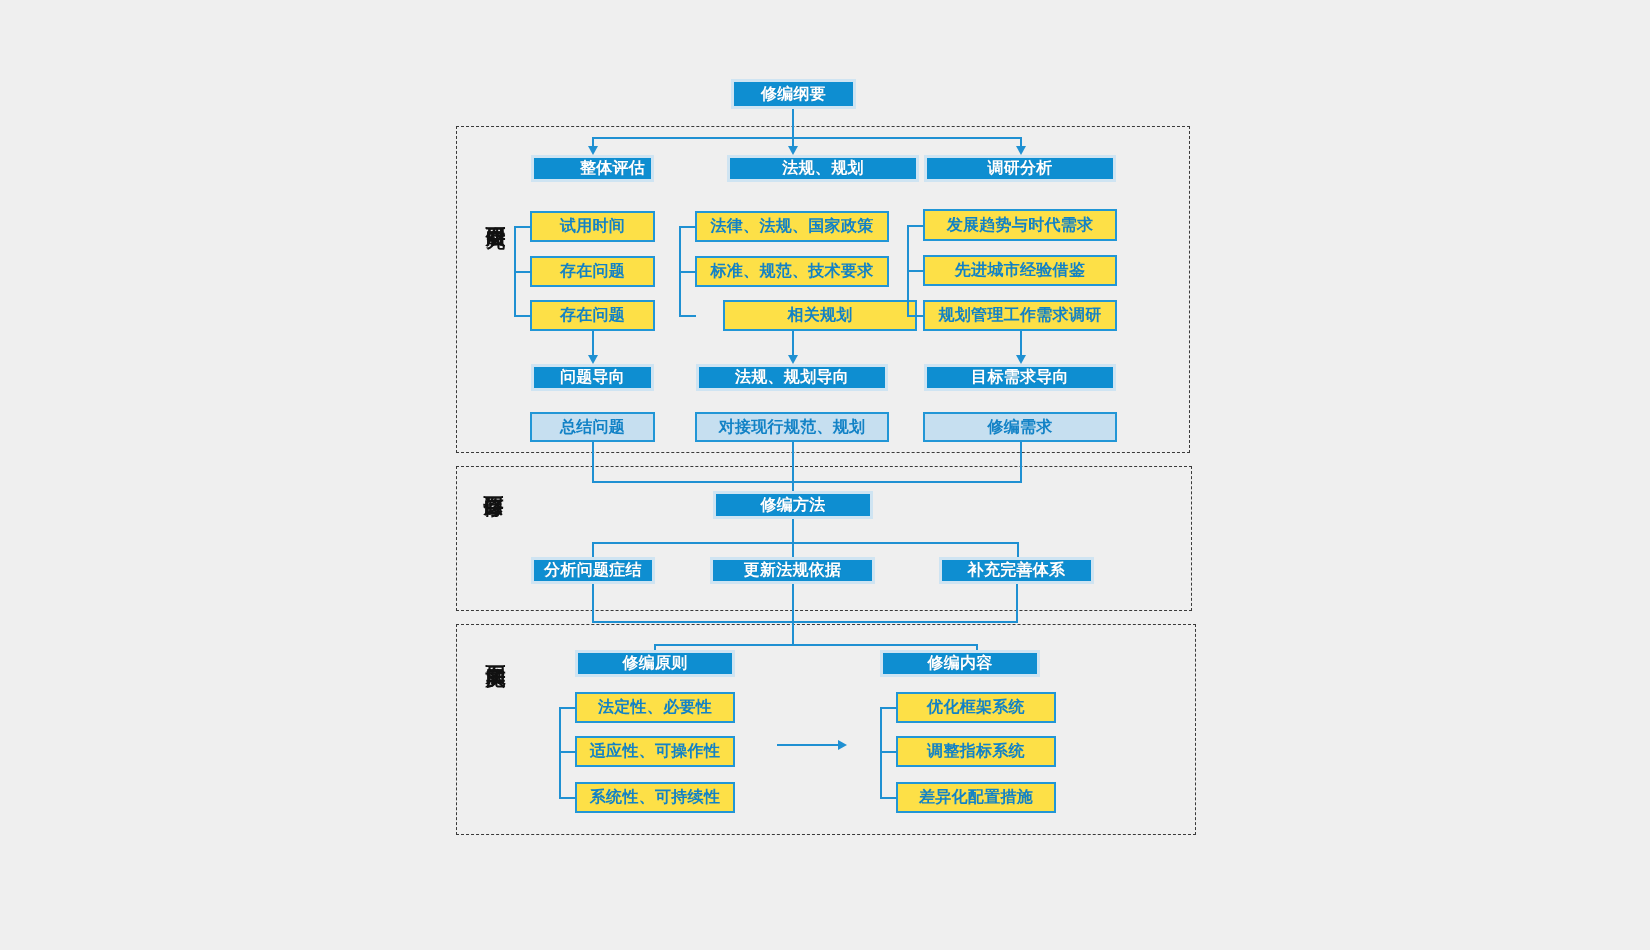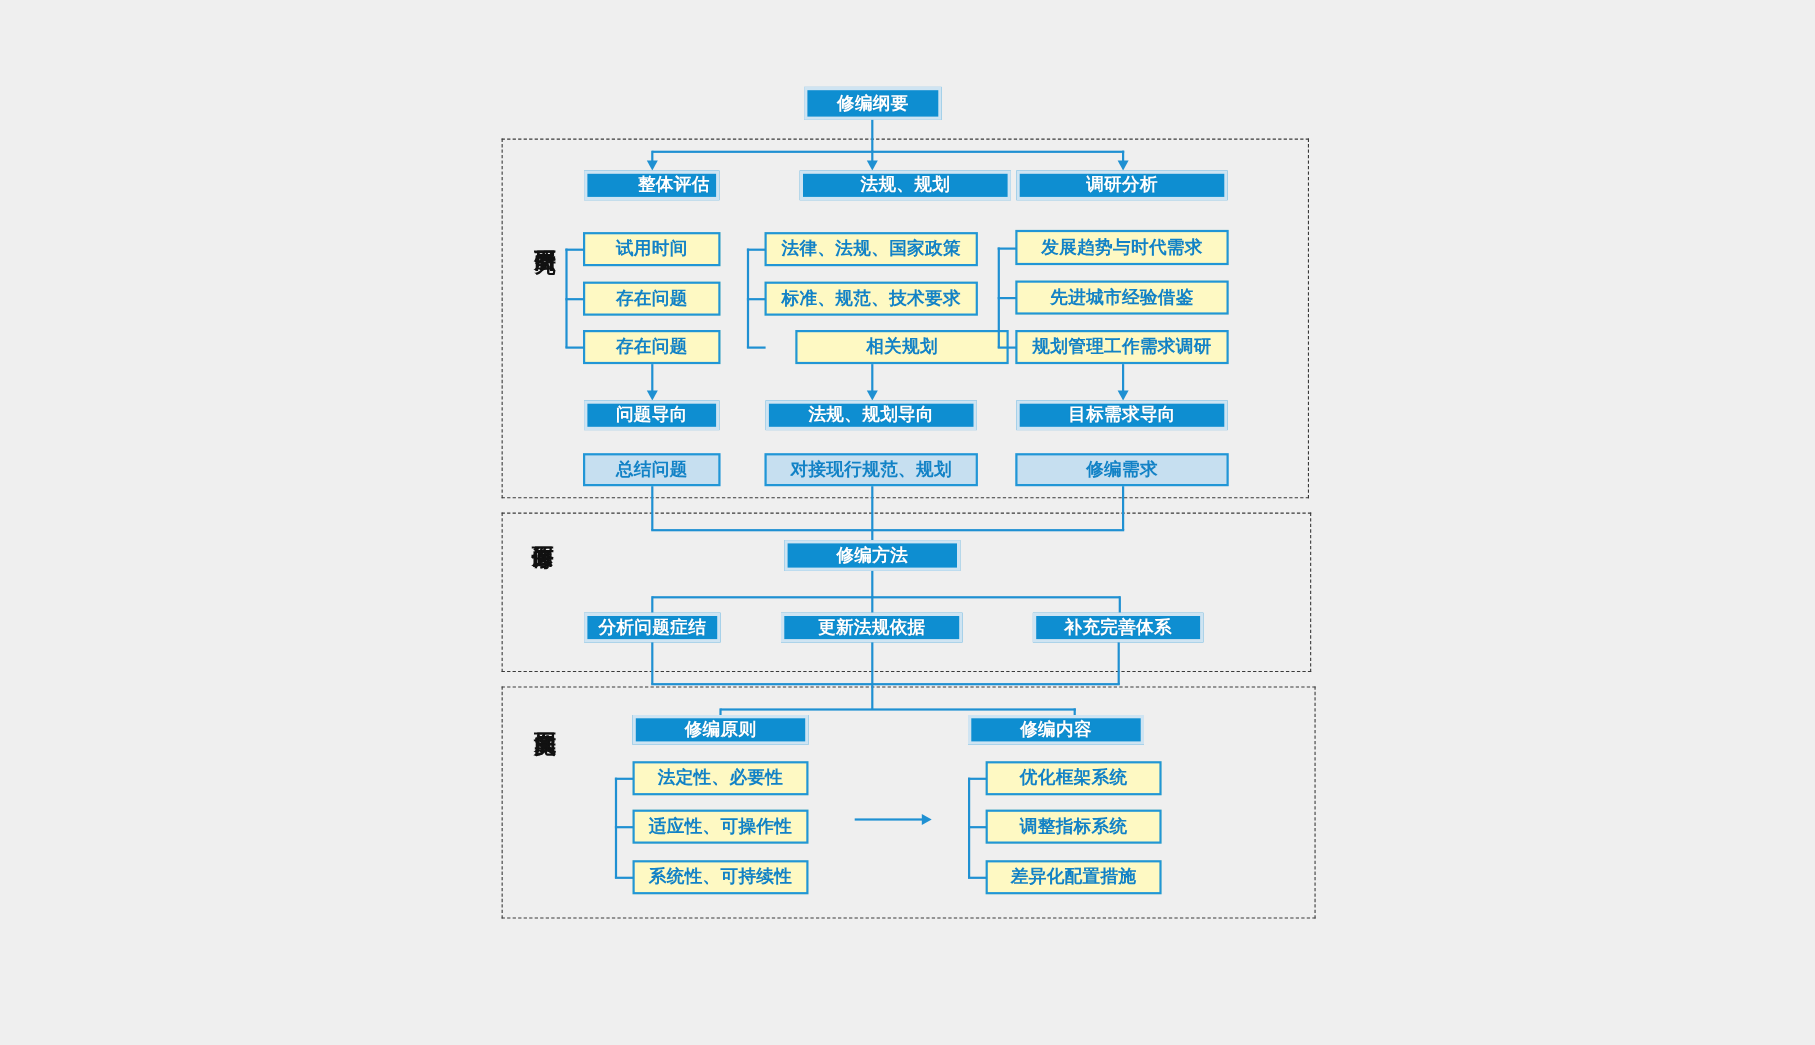--- a/index.html
+++ b/index.html
@@ -51,21 +51,21 @@
     text-align: center;
   }
   .node.dark {
     background: #0e8ed1;
     color: #ffffff;
     border: 3px solid #cfe4f2;
     font-size: 16px;
     text-shadow: 0 0 1px rgba(0,0,0,.18);
   }
   .node.light {
-    background: #fef9c3;
+    background: #fde047;
     color: #1282c6;
     border: 2px solid #2196d6;
     font-size: 16px;
   }
   .node.light.pale {
     background: #c6dff0;
   }
 
   
   .ln-v, .ln-h {

